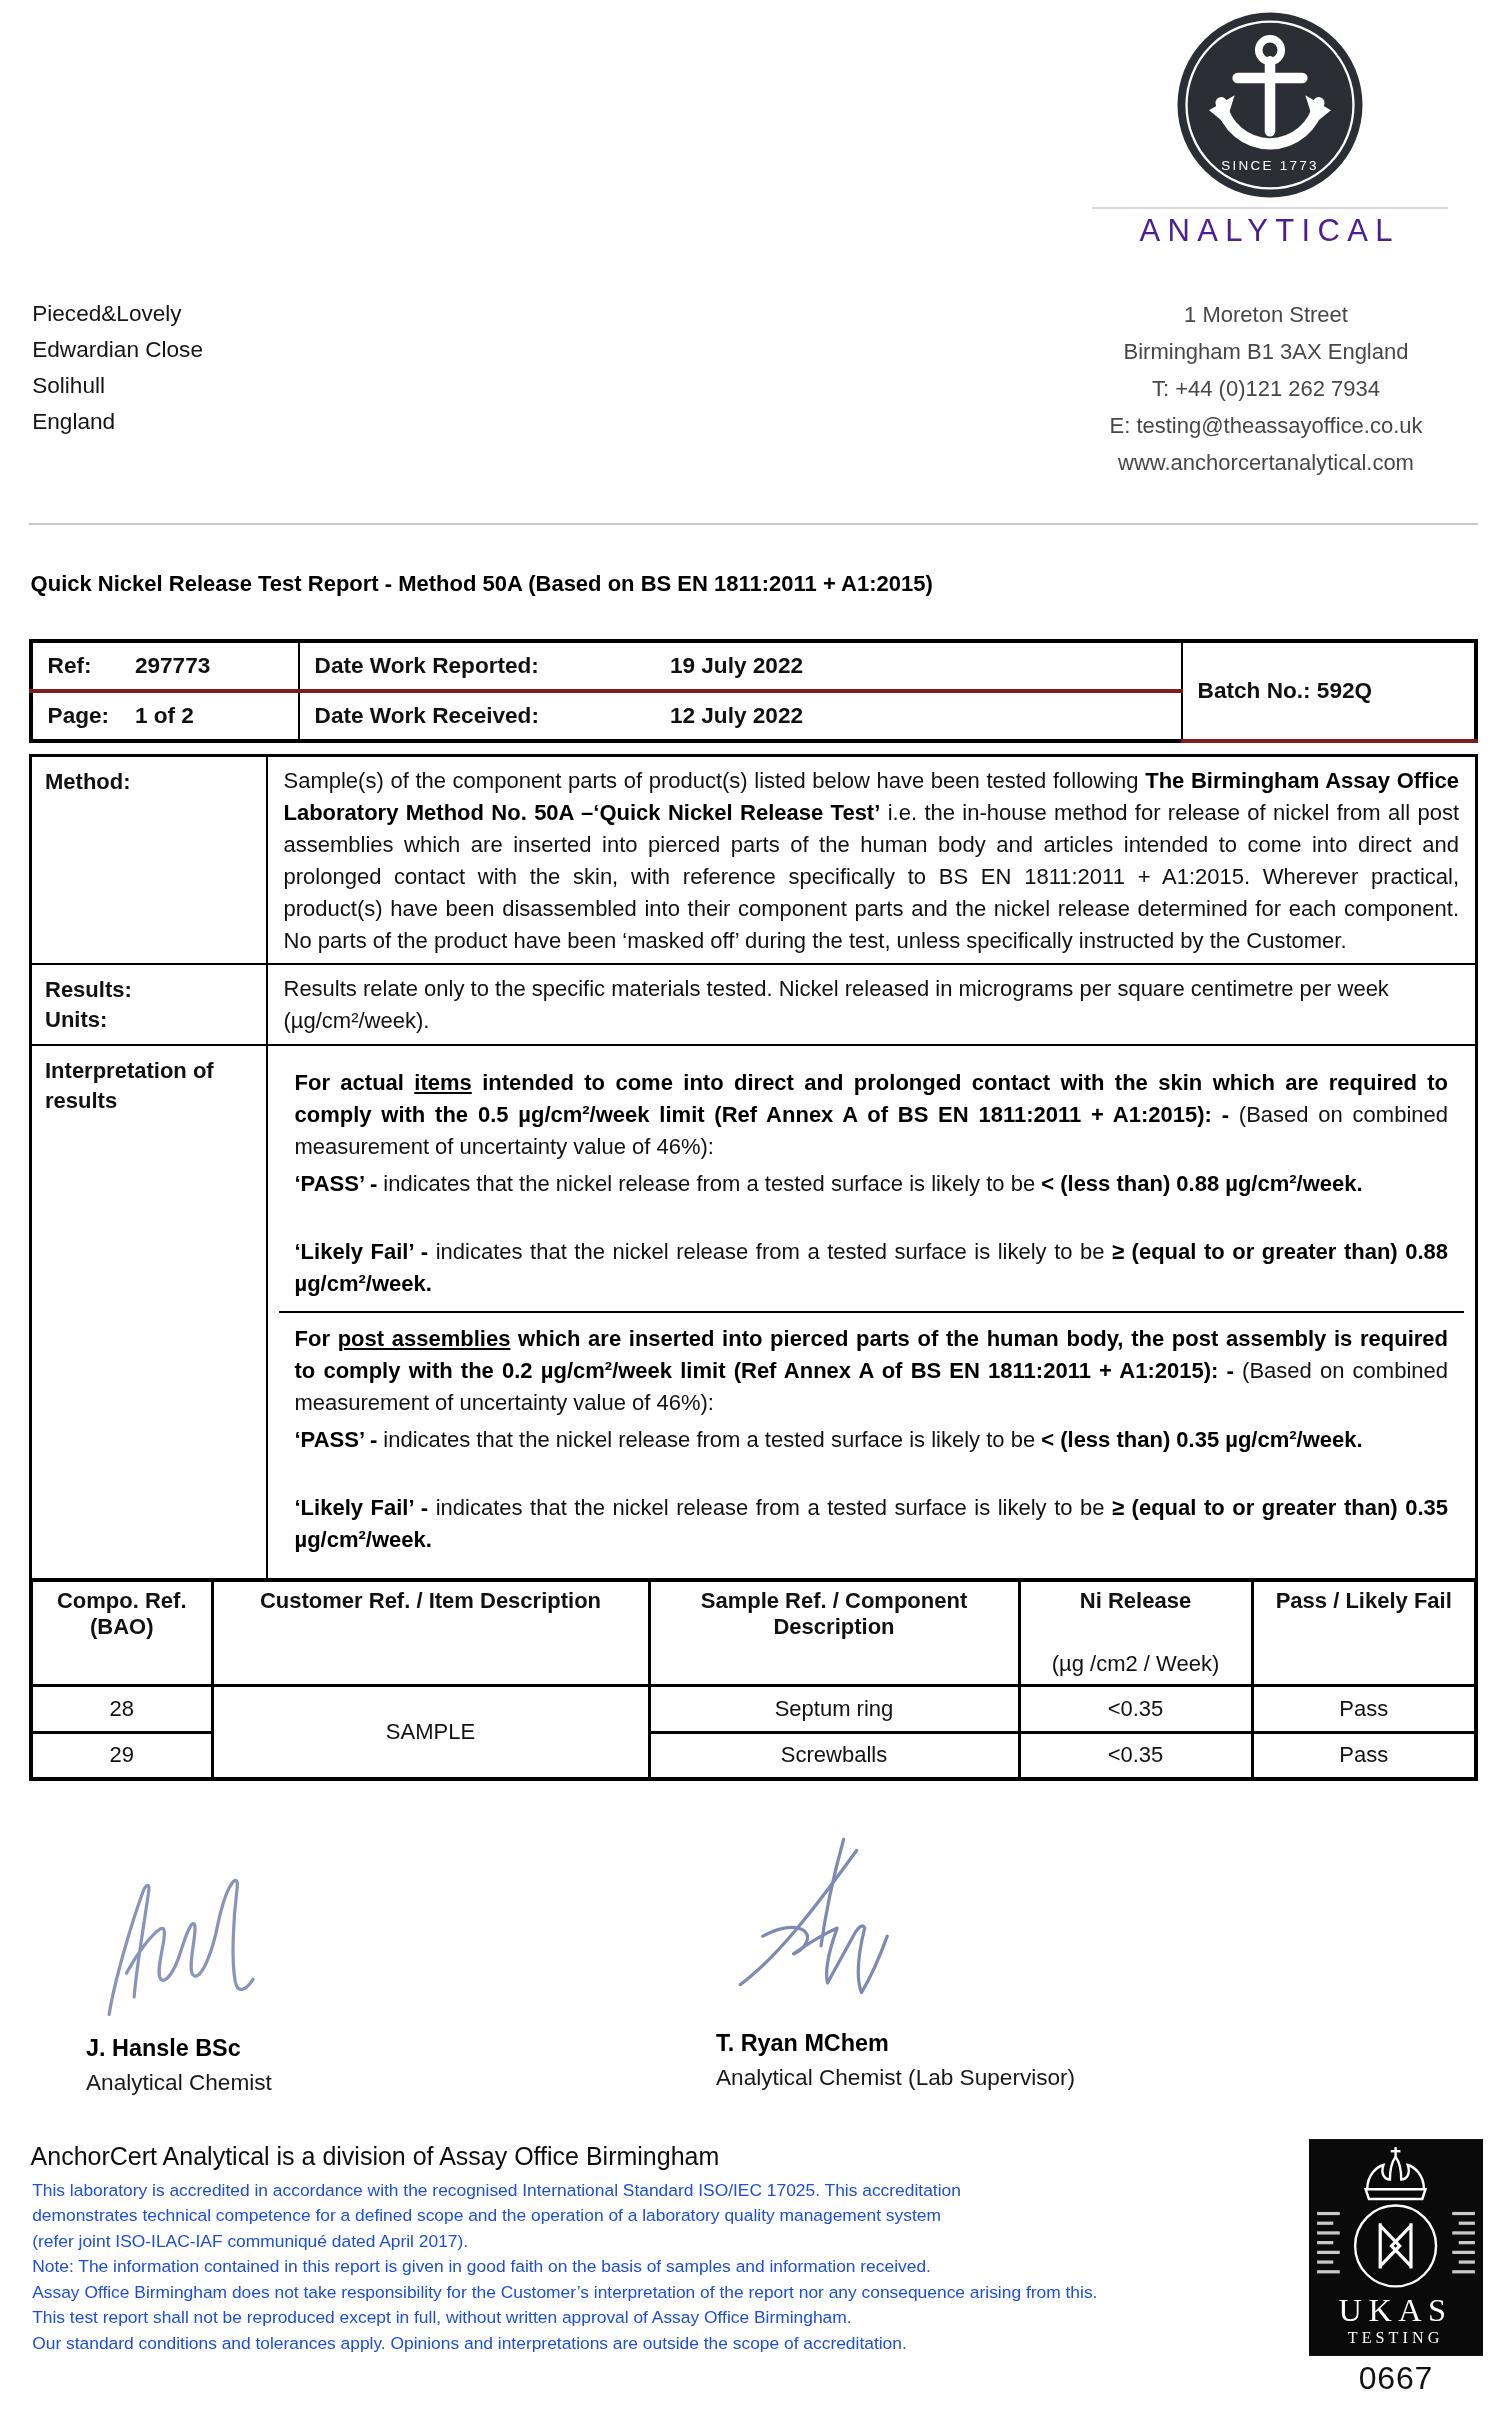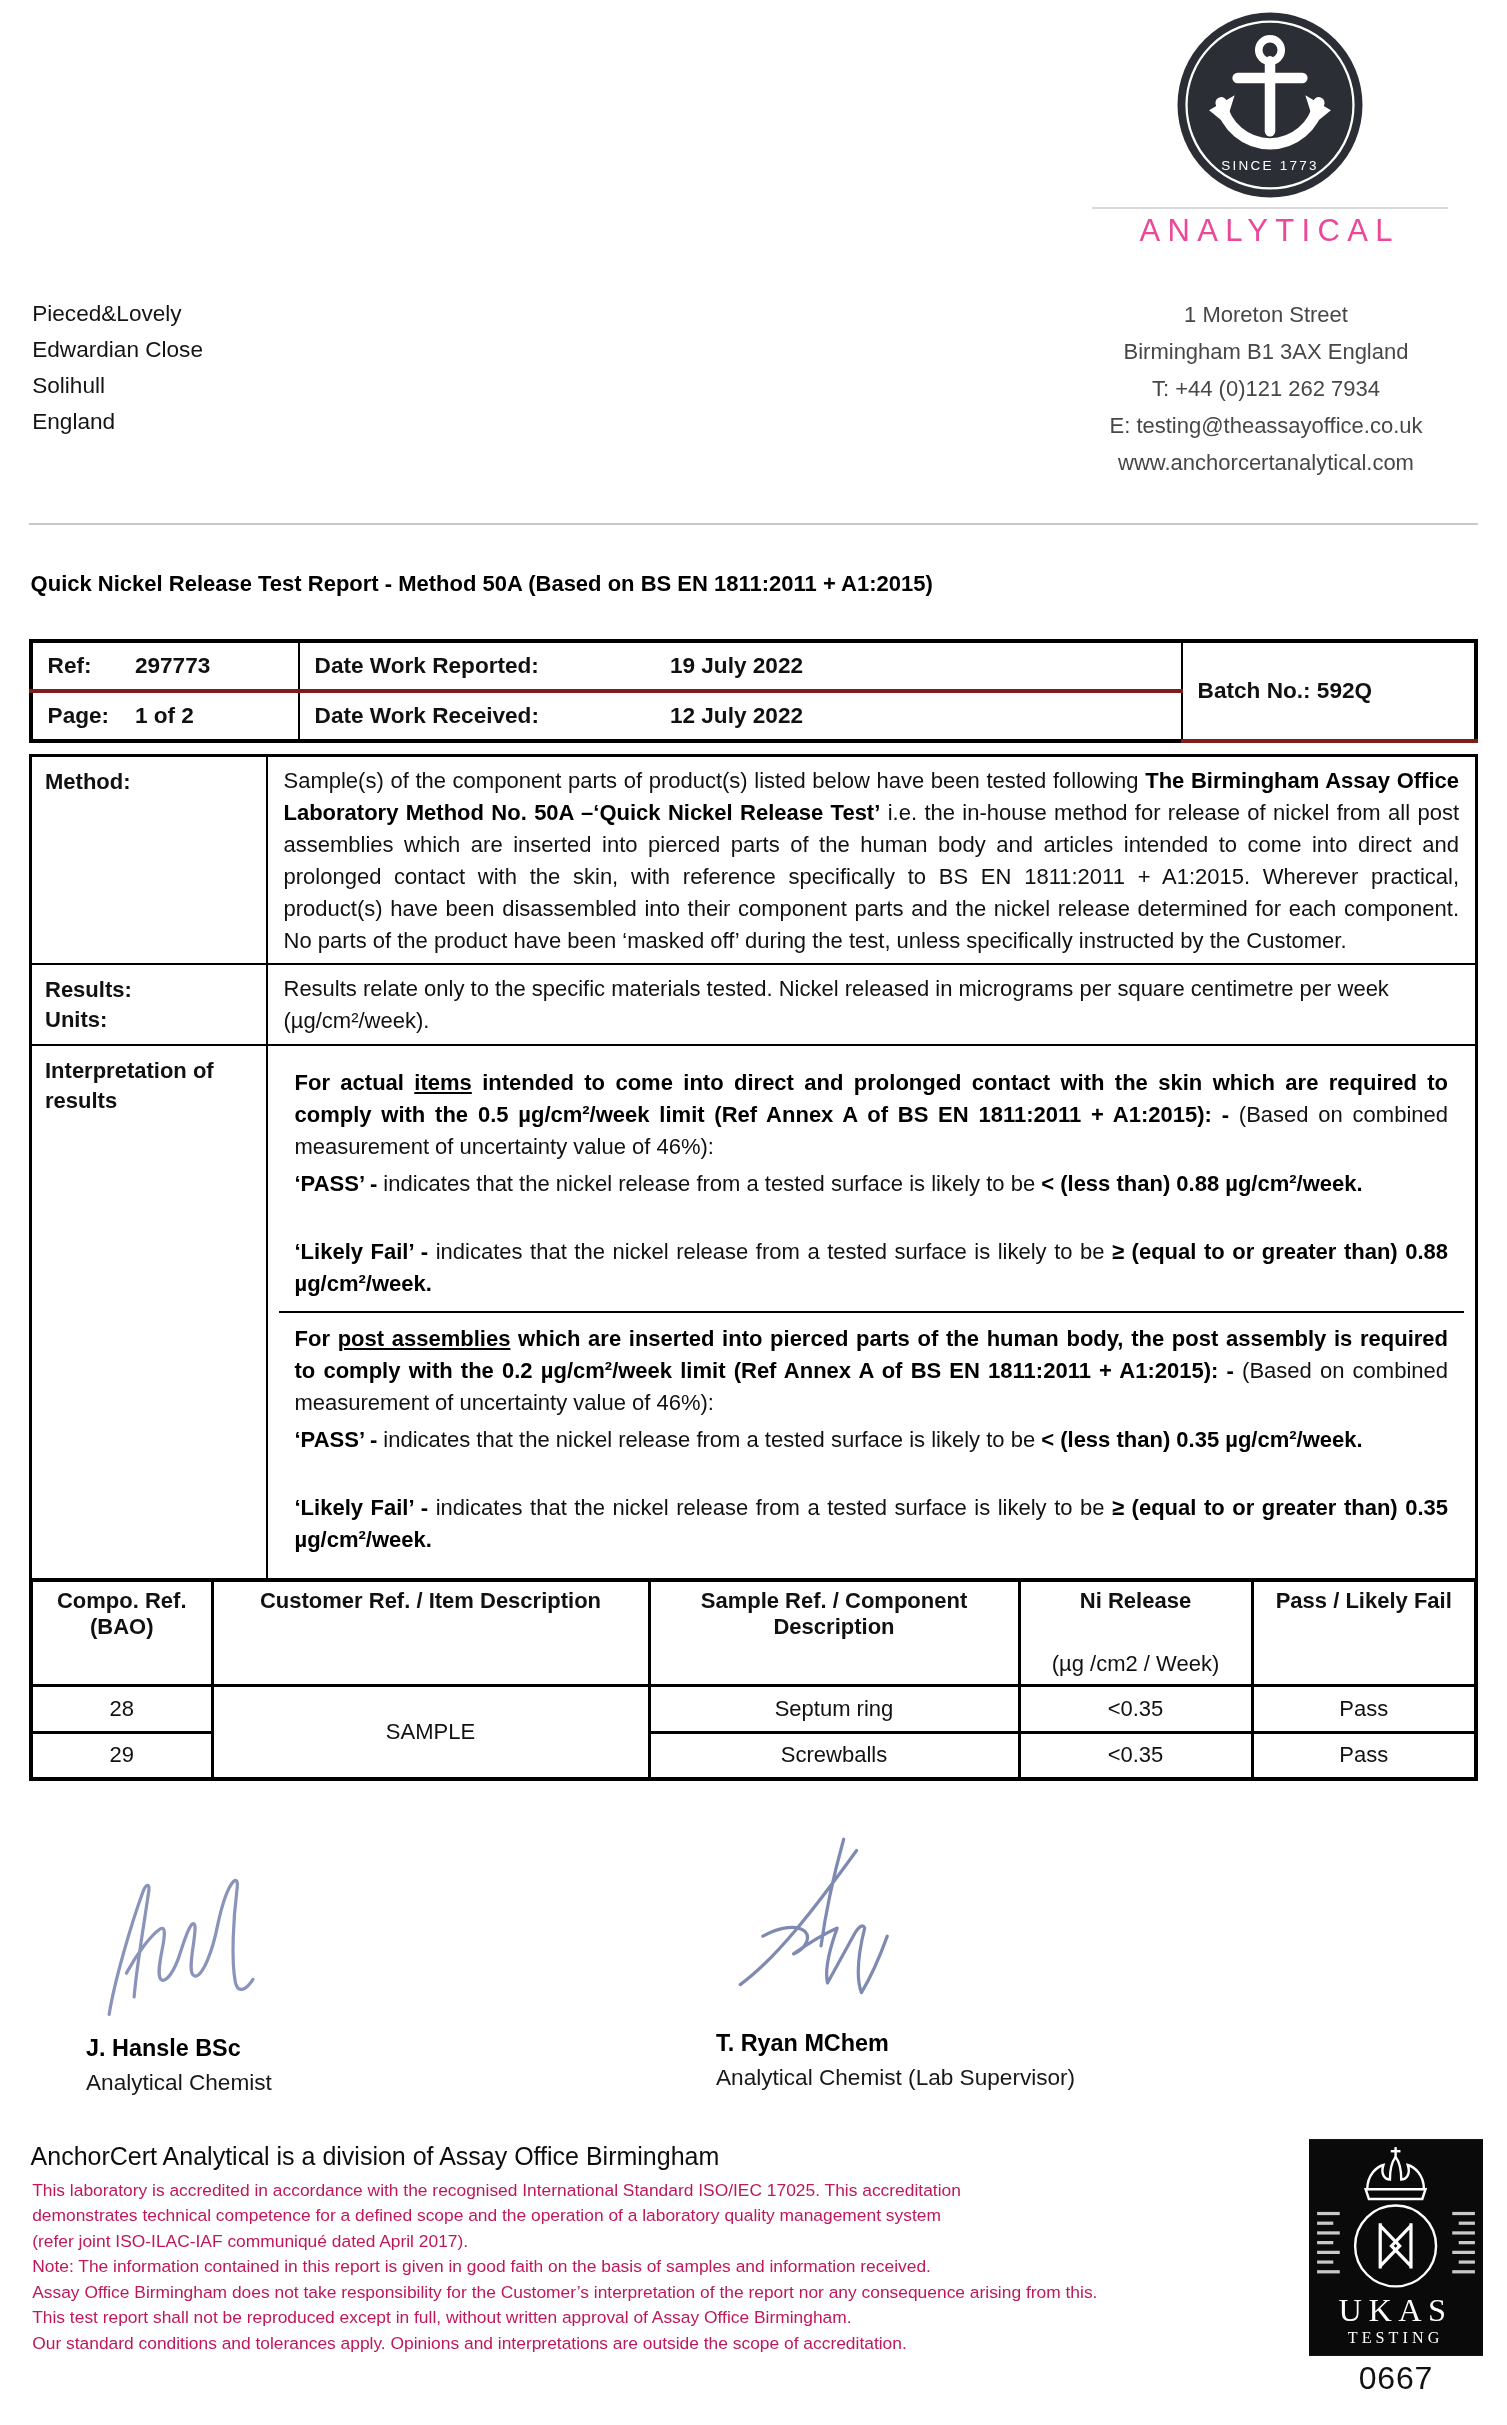--- a/index.html
+++ b/index.html
@@ -6,21 +6,21 @@
   body{width:1507px;height:2426px;overflow:hidden;
        font-family:"Liberation Sans",sans-serif;color:#111;}
   .page{width:1507px;height:2426px;box-sizing:border-box;padding:11.3px 29px 0 29px;position:relative;}
 
   
   .brand-col{width:420px;margin-left:auto;margin-right:-1.6px;text-align:center;}
   .anchor-logo{display:block;margin:0 auto;}
   .brand-name{font-size:52px;font-variant:small-caps;letter-spacing:1.6px;color:#3b3b3b;
               margin-top:14.6px;line-height:1;}
   .brand-rule{height:1.6px;background:#d9d9d9;width:356px;margin:8px auto 6.5px auto;}
-  .brand-sub{font-size:31px;letter-spacing:7.3px;color:#ec4899;line-height:1;}
+  .brand-sub{font-size:31px;letter-spacing:7.3px;color:#4c1d95;line-height:1;}
 
   
   .addr-row{display:flex;justify-content:space-between;margin-top:50px;}
   .cust-addr{font-size:22.6px;line-height:36px;color:#141414;padding-left:3.2px;}
   .lab-addr{width:372px;text-align:center;font-size:22px;line-height:37px;color:#474747;
             margin-right:26px;}
 
   .divider{border:none;height:1.6px;background:#c9c9c9;margin:42px 0 0 0;}
 
   
@@ -61,21 +61,21 @@
   .sig-col{display:flex;flex-direction:column;}
   .sig-left{margin-left:57px;width:404px;padding-top:42px;}
   .sig-right{margin-left:226px;width:501px;padding-top:4.9px;}
   .sig-img{display:block;}
   .sig-name{font-size:23.4px;font-weight:700;color:#000;margin-top:4.9px;}
   .sig-role{font-size:22.6px;margin-top:8px;color:#181818;}
 
   
   .footer{position:relative;margin-top:3.2px;}
   .footer-head{font-size:25px;color:#0d0d0d;margin-left:1.6px;margin-top:46px;}
-  .footer-lines{margin-top:6.5px;margin-left:3.2px;font-size:17.4px;line-height:25.5px;color:#be185d;
+  .footer-lines{margin-top:6.5px;margin-left:3.2px;font-size:17.4px;line-height:25.5px;color:#1d4ed8;
                 width:1261px;}
   .ukas-wrap{position:absolute;top:-3.2px;right:-4.9px;width:174px;text-align:center;}
   .ukas-number{font-size:32px;color:#111;margin-top:1.6px;letter-spacing:0.8px;
                font-family:"Liberation Sans",sans-serif;}
 </style>
 </head>
 <body>
 
 <div class="page">
 

